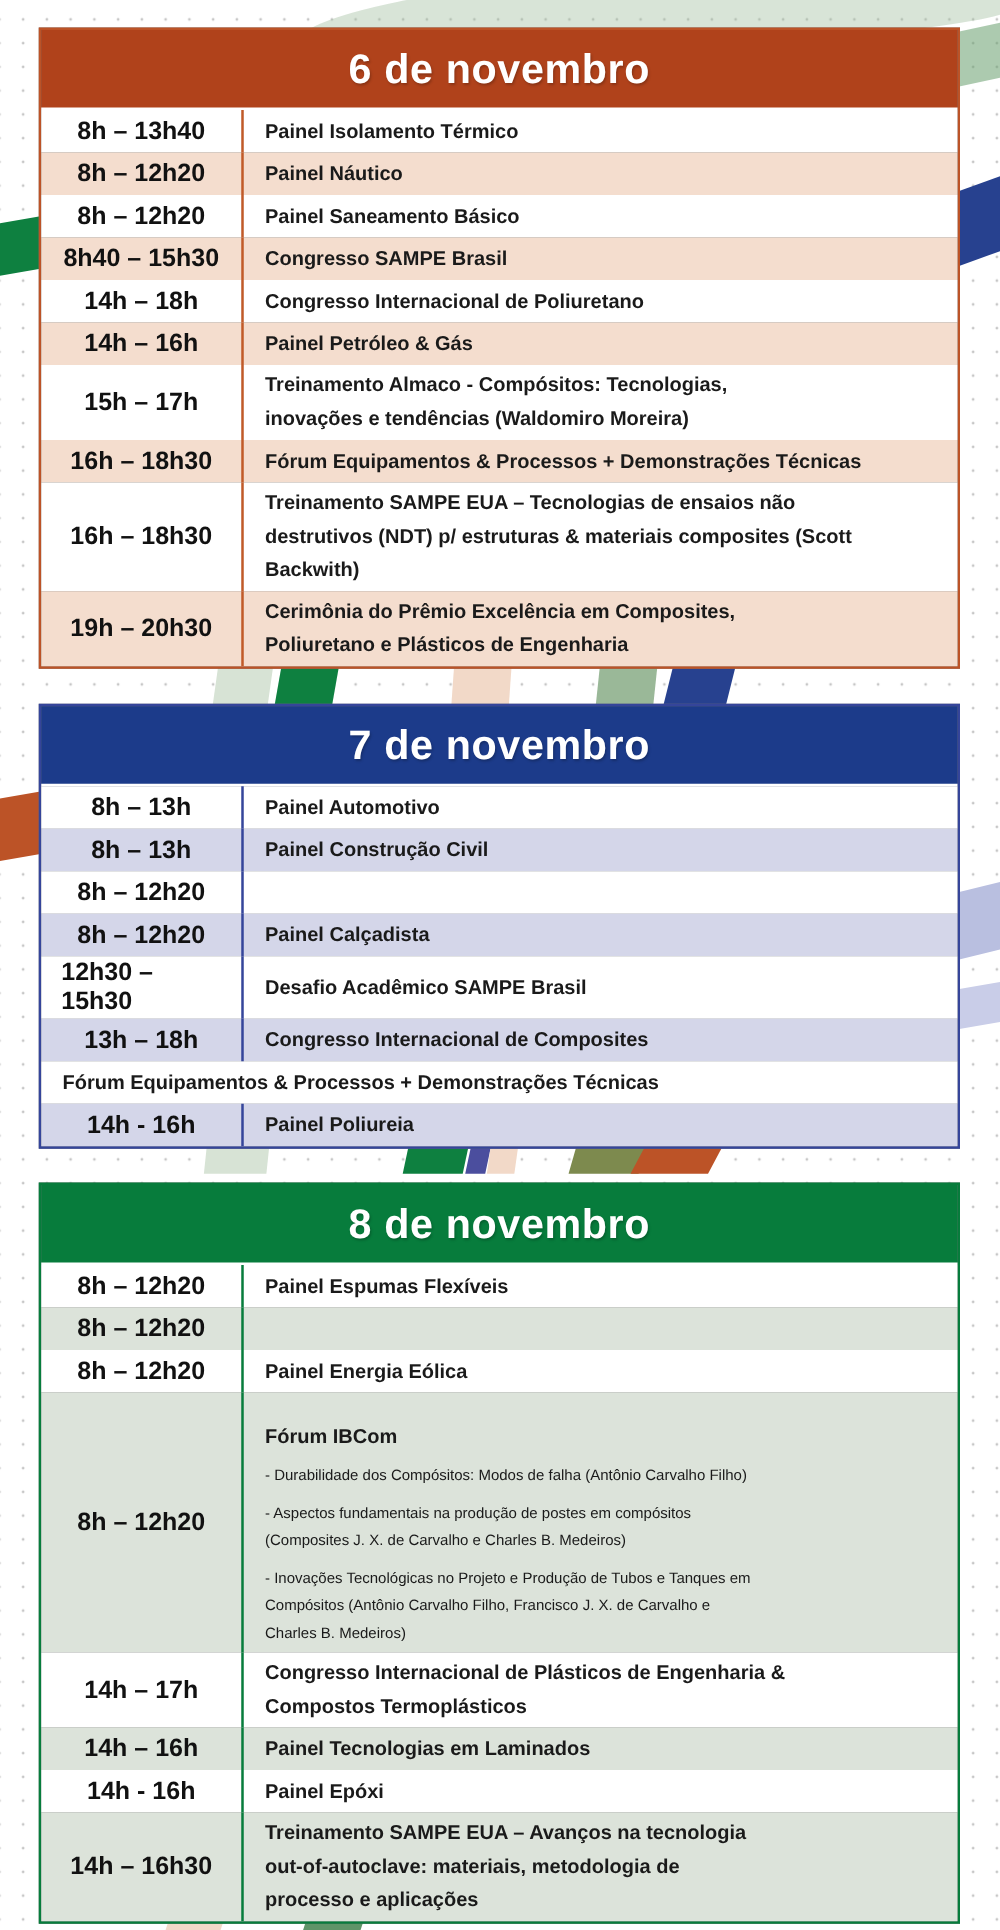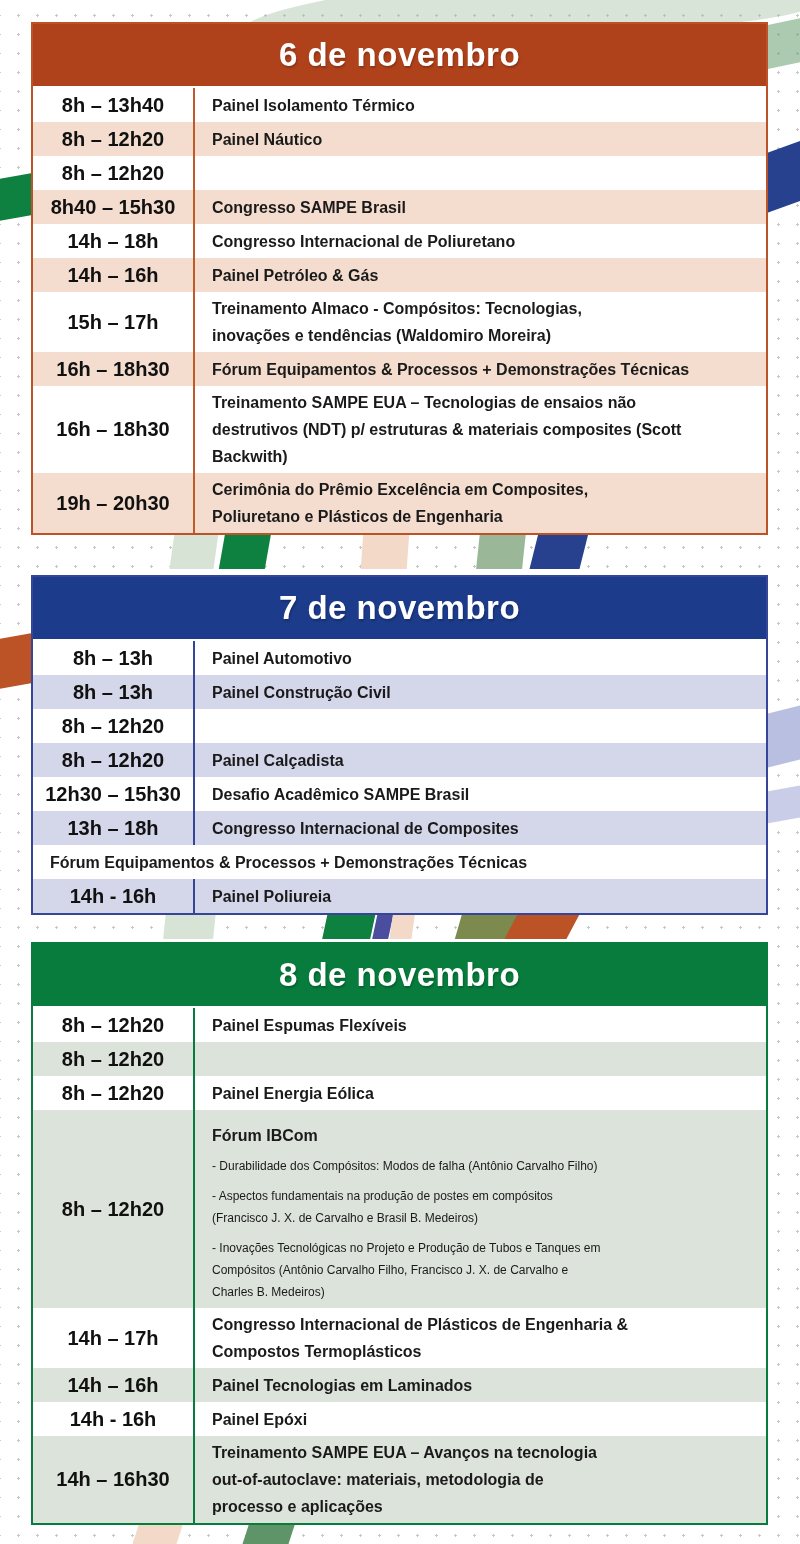--- a/index.html
+++ b/index.html
@@ -31,42 +31,42 @@
   .s-olive{background:#7D8A4E;}
   .s-rust{background:#BC5327;}
   .s-green2{background:#5F9468;}
 
   
   .day{
     position:relative;z-index:2;width:733px;margin-left:31px;
     border:2px solid var(--bd);background:#737373;box-sizing:content-box;
   }
   .day-1{margin-top:22px;}
-  .day-2{margin-top:40px;}
+  .day-2{margin-top:28px;}
   .day-3{margin-top:27px;}
   .day-header{
     background:var(--hdr);height:62px;border-bottom:2px solid #ffffff;
     display:flex;align-items:center;justify-content:center;
   }
   .day-header h2{
     margin:0;color:#ffffff;font-size:33px;font-weight:bold;letter-spacing:.5px;
     text-shadow:1px 2px 2px rgba(0,0,0,.22);
   }
   .row{display:flex;min-height:34px;background:#ffffff;}
   .row:nth-child(even){background:var(--alt);}
   .time{
     width:162px;flex:0 0 162px;border-right:2px solid var(--div);
     display:flex;align-items:center;justify-content:center;
-    font-weight:bold;font-size:20px;color:#111;padding:2px 0;box-sizing:border-box;
+    font-weight:bold;font-size:20px;color:#111;padding:2px 16px;box-sizing:border-box;
   }
   .event{
     flex:1;display:flex;align-items:center;padding:3px 6px 3px 17px;box-sizing:border-box;
   }
   .event .txt{font-size:16px;line-height:27px;color:#1a1a1a;white-space:pre-line;font-weight:bold;}
-  .event-block{flex-direction:column;align-items:flex-start;justify-content:center;padding-top:12px;padding-bottom:5px;}
+  .event-block{flex-direction:column;align-items:flex-start;justify-content:center;padding-top:22px;padding-bottom:5px;}
   .event-block .txt{margin:0;}
   .sub{font-size:12px;line-height:22px;color:#1a1a1a;white-space:pre-line;margin-top:8px;}
   .sub:first-of-type{margin-top:6px;}
 </style>
 </head>
 <body>
 
 <div class="ribbon r-top-arc"></div>
 <div class="ribbon r-top-right"></div>
 <div class="ribbon r-left-green"></div>
@@ -100,20 +100,23 @@
         </div>
       </div>
     <div class="row">
         <div class="time">8h – 12h20</div>
         <div class="event">
           <span class="txt">Painel Náutico</span>
         </div>
       </div>
     <div class="row">
         <div class="time">8h – 12h20</div>
+        <div class="event">
+          <span class="txt">Painel Saneamento Básico</span>
+        </div>
       </div>
     <div class="row">
         <div class="time">8h40 – 15h30</div>
         <div class="event">
           <span class="txt">Congresso SAMPE Brasil</span>
         </div>
       </div>
     <div class="row">
         <div class="time">14h – 18h</div>
         <div class="event">
@@ -228,21 +231,21 @@
         <div class="event">
           <span class="txt">Painel Energia Eólica</span>
         </div>
       </div>
     <div class="row">
       <div class="time">8h – 12h20</div>
       <div class="event event-block">
         <span class="txt">Fórum IBCom</span>
         <div class="sub">- Durabilidade dos Compósitos: Modos de falha (Antônio Carvalho Filho)</div>
         <div class="sub">- Aspectos fundamentais na produção de postes em compósitos
-(Francisco J. X. de Carvalho e Brasil B. Medeiros)</div>
+(Composites J. X. de Carvalho e Charles B. Medeiros)</div>
         <div class="sub">- Inovações Tecnológicas no Projeto e Produção de Tubos e Tanques em
 Compósitos (Antônio Carvalho Filho, Francisco J. X. de Carvalho e
 Charles B. Medeiros)</div>
       </div>
     </div>
     <div class="row">
         <div class="time">14h – 17h</div>
         <div class="event">
           <span class="txt">Congresso Internacional de Plásticos de Engenharia &amp;
 Compostos Termoplásticos</span>

